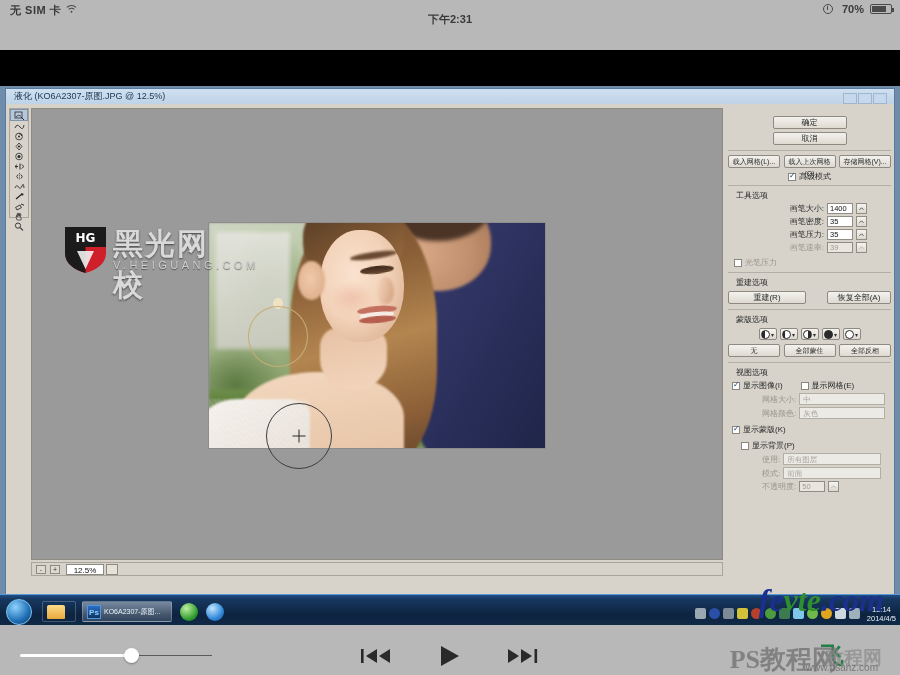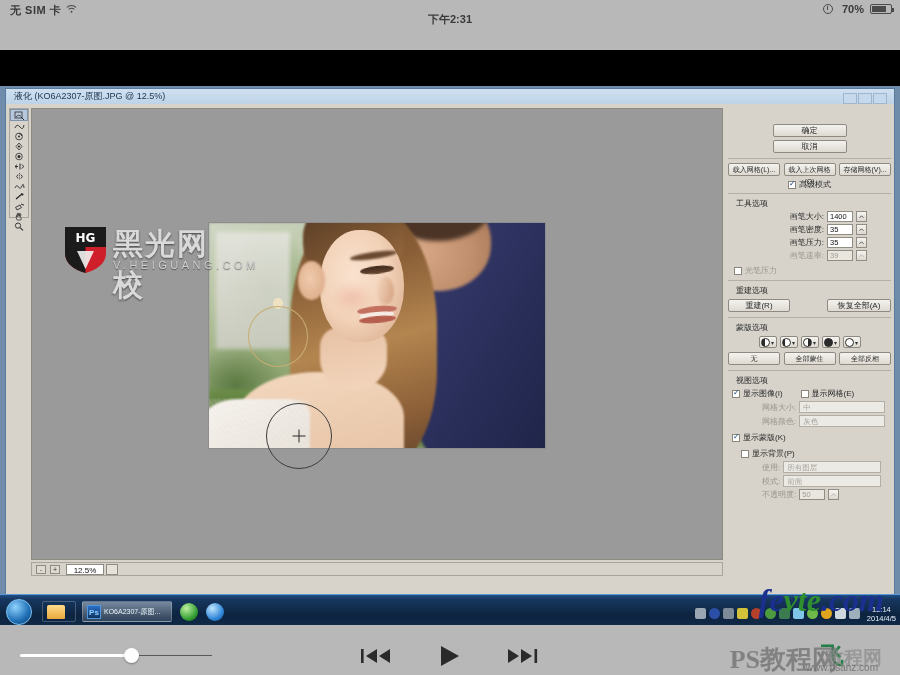--- a/index.html
+++ b/index.html
@@ -375,21 +375,21 @@
 
         <div class="canvas-status">
           <div class="cs-btn" style="left:4px">-</div>
           <div class="cs-btn" style="left:18px">+</div>
           <div class="cs-zoom">12.5%</div>
           <div class="cs-drop"></div>
         </div>
 
         <div class="opt-panel">
 
-          <div style="display:flex; justify-content:center; margin-top:16px;">
+          <div style="display:flex; justify-content:center; margin-top:8px;">
             <div class="opt-btn">确定</div>
           </div>
           <div style="display:flex; justify-content:center; margin-top:3px;">
             <div class="opt-btn">取消</div>
           </div>
 
           <div class="sep" style="margin-top:5px;"></div>
 
           <div style="display:flex; justify-content:space-between; margin-top:4px;">
             <div class="opt-btn third">载入网格(L)...</div>
@@ -445,21 +445,21 @@
 
           <div class="cbrow" style="margin:4px 0 0 6px;">
             <div class="cb"></div>
             <div class="t dim">光笔压力</div>
           </div>
 
           <div class="sep" style="margin-top:4px;"></div>
 
           <div class="opt-group-label" style="margin:4px 0 0 8px;">重建选项</div>
           <div style="display:flex; justify-content:space-between; margin-top:3px;">
-            <div class="opt-btn" style="width:62px;">重建(R)</div>
+            <div class="opt-btn" style="width:78px;">重建(R)</div>
             <div class="opt-btn" style="width:64px;">恢复全部(A)</div>
           </div>
 
           <div class="sep" style="margin-top:5px;"></div>
 
           <div class="opt-group-label" style="margin:4px 0 0 8px;">蒙版选项</div>
           <div class="mask-icons">
             <div class="mask-ic">
                 <i class="h"></i>
                 <span class="mic-ar">▾</span>

